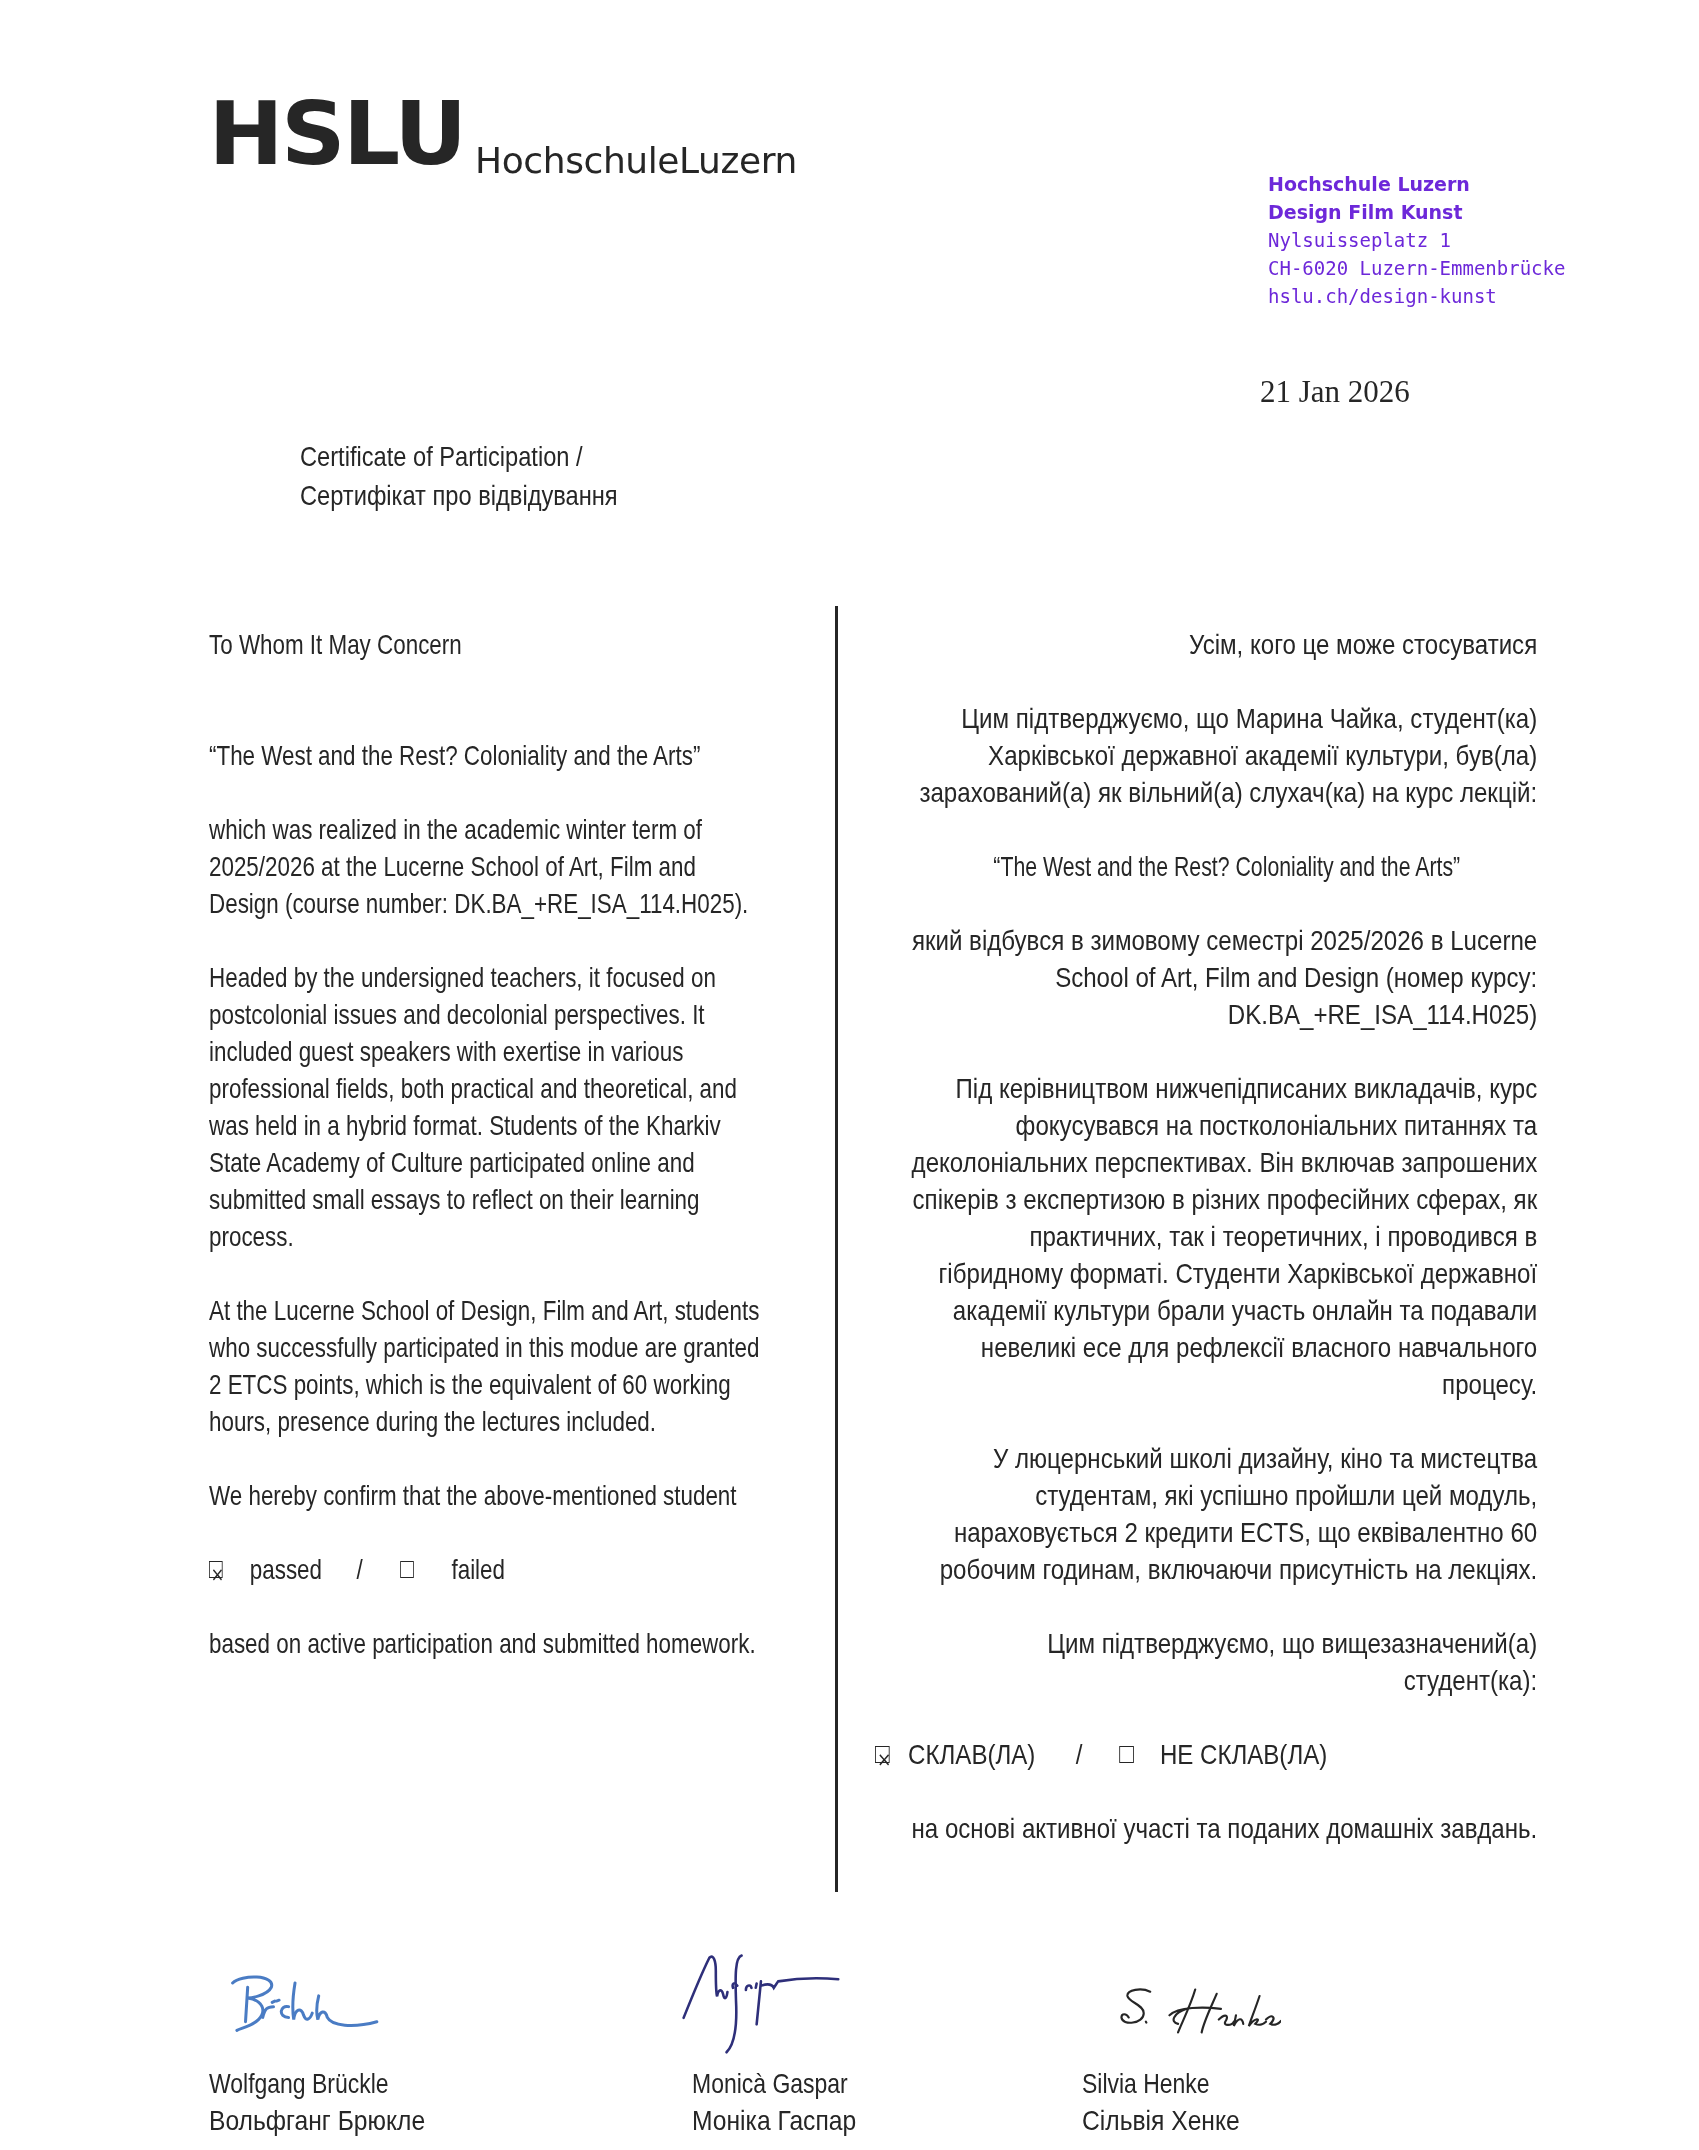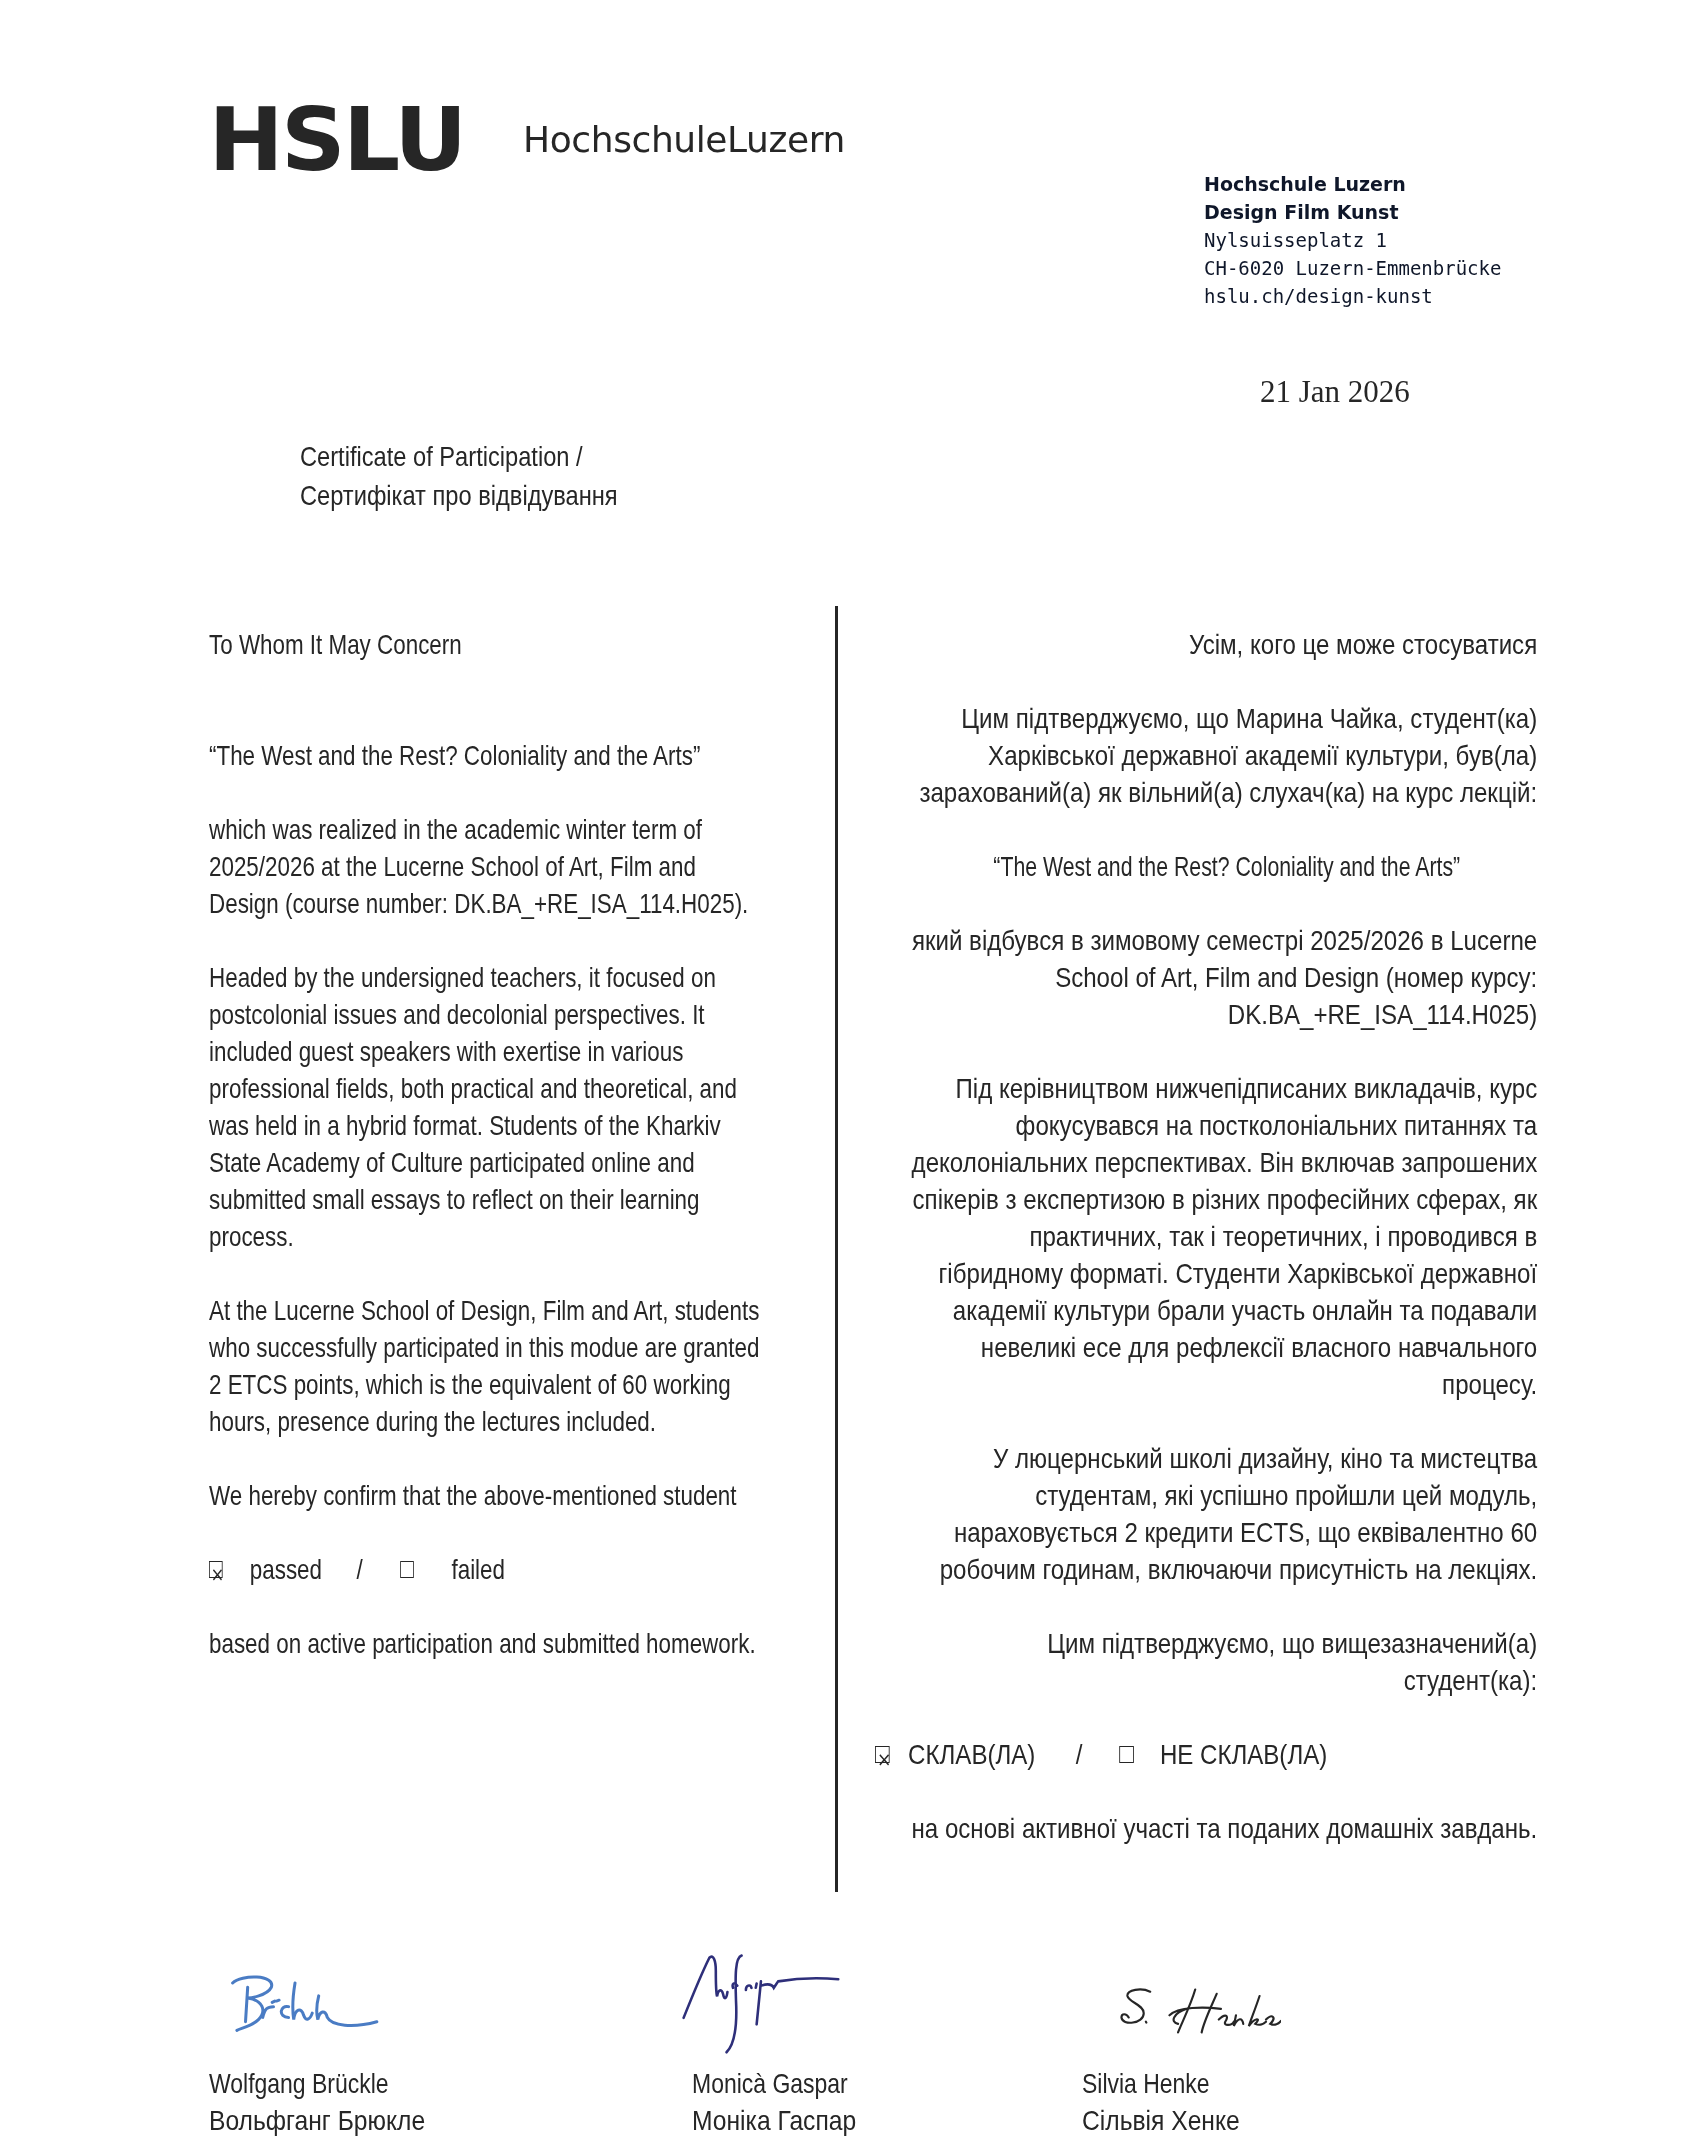--- a/index.html
+++ b/index.html
@@ -2,27 +2,27 @@
 <html style="font-size:6.9px"><head>
 <meta charset="utf-8">
 <style>
   html, body { margin: 0; padding: 0; background: #ffffff; }
   body { width: 1699px; height: 2404px; position: relative; overflow: hidden; color: #262626; }
   .abs { position: absolute; }
   .sans { font-family: "Liberation Sans", "DejaVu Sans", sans-serif; }
   .serif { font-family: "Liberation Serif", "DejaVu Serif", serif; }
 
   
-  #logo { left: 211px; top: 101px; height: 77px; display: flex; align-items: center; gap: 48px; }
+  #logo { left: 211px; top: 101px; height: 77px; display: flex; align-items: flex-end; }
   #logo .mark { font-family: "DejaVu Sans", sans-serif; font-weight: bold; font-size: 88px; letter-spacing: -2.6px; line-height: 1; color: #262626; transform: scaleX(1.02); }
   #logo .words { margin-left: 13px; display: flex; flex-direction: row; line-height: 0.98; }
   #logo .words span { font-family: "DejaVu Sans", sans-serif; font-size: 36px; color: #262626; letter-spacing: -0.4px; }
 
   
-  #address { left: 1204px; top: 170px; font-family: "DejaVu Sans Mono", "Liberation Mono", monospace; font-size: 19px; line-height: 28px; color: #0f172a; }
+  #address { left: 1268px; top: 170px; font-family: "DejaVu Sans Mono", "Liberation Mono", monospace; font-size: 19px; line-height: 28px; color: #6d28d9; }
   #address .b { font-weight: bold; font-family: "DejaVu Sans", sans-serif; font-size: 19px; }
   #address div { white-space: nowrap; }
 
   #date { left: 1260px; top: 374px; font-size: 31px; color: #262626; }
 
   #title { left: 300px; top: 437px; }
   #title div { font-size: 27.5px; line-height: 39px; white-space: nowrap; transform: scaleX(0.86); transform-origin: 0 0; }
 
   
   .col { position: absolute; top: 626px; }

